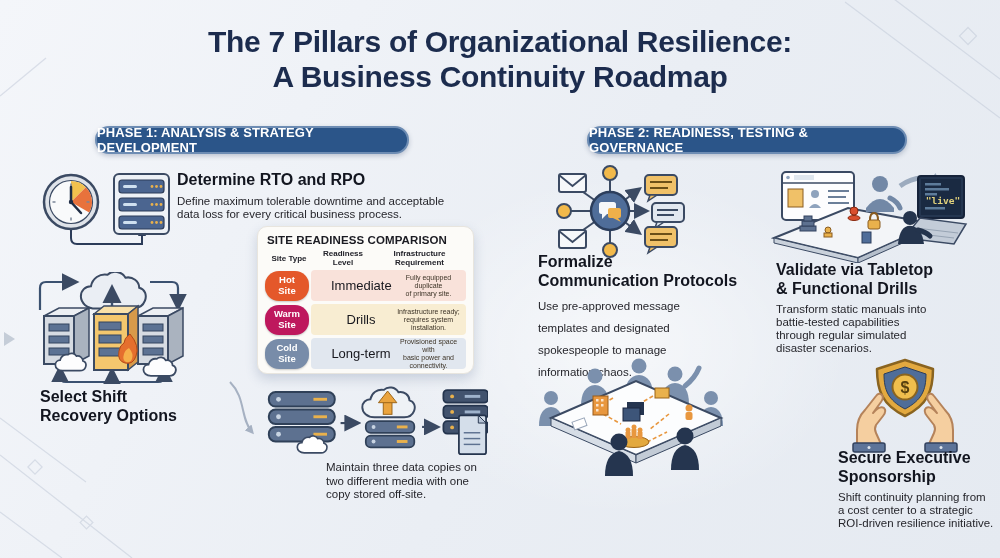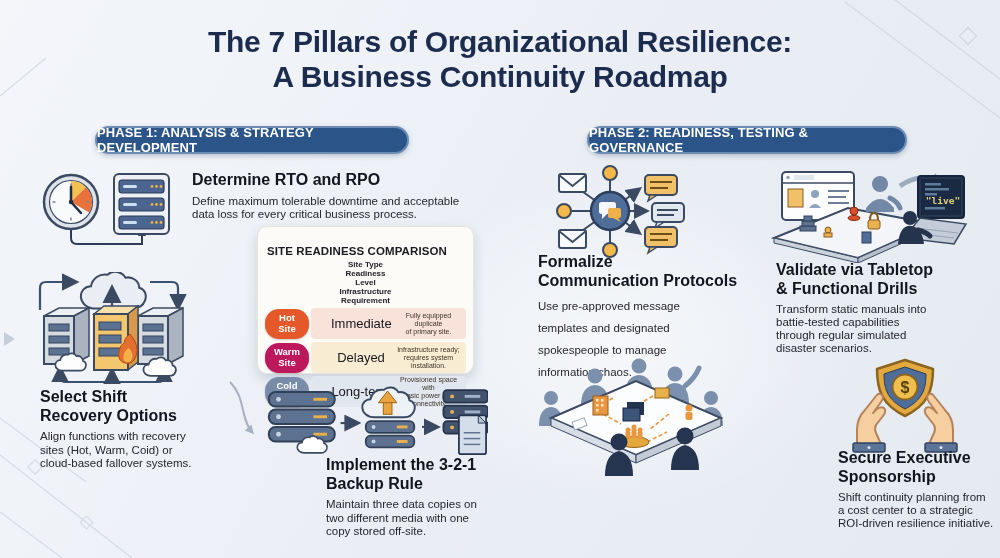--- a/index.html
+++ b/index.html
@@ -16,23 +16,23 @@
         box-sizing:border-box;letter-spacing:0.1px;box-shadow:0 2px 5px rgba(30,50,90,0.25);}
   .pill1{left:95px;top:126px;width:314px;}
   .pill2{left:587px;top:126px;width:320px;}
   .tb{position:absolute;}
   .h{font-size:16px;line-height:18.5px;font-weight:700;color:#12151f;}
   .b{font-size:11.5px;line-height:13.5px;color:#26262c;margin-top:5px;}
   .ic{position:absolute;}
   .ic svg{display:block;width:100%;height:100%;}
   .card{position:absolute;left:257px;top:226px;width:217px;height:148px;background:#fcfbf8;
         border-radius:10px;box-shadow:0 5px 12px rgba(70,90,130,0.22);border:1px solid #e8e5de;
-        box-sizing:border-box;padding:18px 7px 6px 7px;}
+        box-sizing:border-box;padding:7px 7px 6px 7px;}
   .card-title{font-size:11.5px;font-weight:700;color:#1b1b22;margin:0 0 3px 2px;letter-spacing:0.1px;}
-  .thead{display:flex;align-items:center;flex-direction:column;}
+  .thead{display:flex;align-items:center;}
   .th{font-size:8px;line-height:9px;font-weight:700;color:#22222a;text-align:center;}
   .th.c1{width:48px;}.th.c2{width:60px;}.th.c3{flex:1;}
   .trow{display:flex;align-items:center;margin-top:3px;height:31px;}
   .sitepill{width:44px;height:30px;border-radius:14px;color:#fff;font-weight:700;font-size:9.5px;
             line-height:10.5px;display:flex;align-items:center;justify-content:center;text-align:center;
             flex:none;box-shadow:0 1px 2px rgba(0,0,0,0.2);}
   .hot{background:#e4582a;}.warm{background:#be185d;}.cold{background:#788ca9;}
   .stripe{flex:1;margin-left:2px;height:31px;border-radius:4px;display:flex;align-items:center;}
   .hotbg{background:#f9e2da;}.warmbg{background:#f8edd2;}.coldbg{background:#e1e7ef;}
   .level{width:60px;text-align:center;font-size:13px;font-weight:400;color:#17171d;margin-left:20px;}
@@ -119,21 +119,21 @@
           <line x1="14.5" y1="40" x2="17.5" y2="40"></line>
       </g>
       <g stroke="#1f2d45" stroke-width="2.5" stroke-linecap="round">
         <line x1="33" y1="40" x2="33" y2="25"></line>
           <line x1="33" y1="40" x2="43" y2="51"></line>
       </g>
       <circle cx="33" cy="40" r="2.2" fill="#1f2d45"></circle>
     </svg>
   </div>
 
-  <div class="tb" style="left:192px;top:171px;width:300px">
+  <div class="tb" style="left:177px;top:171px;width:300px">
     <div class="h ml">Determine RTO and RPO</div>
     <div class="b ml">Define maximum tolerable downtime and acceptable
 data loss for every critical business process.</div>
   </div>
 
   <div class="card">
     <div class="card-title">SITE READINESS COMPARISON</div>
     <div class="thead">
       <div class="th c1 ml">Site Type</div>
       <div class="th c2 ml">Readiness
@@ -147,21 +147,21 @@
       <div class="stripe hotbg">
         <div class="level">Immediate</div>
         <div class="req ml">Fully equipped duplicate
 of primary site.</div>
       </div>
     </div>
     <div class="trow">
       <div class="sitepill warm ml">Warm
 Site</div>
       <div class="stripe warmbg">
-        <div class="level">Delayed</div>
+        <div class="level">Drills</div>
         <div class="req ml">Infrastructure ready;
 requires system installation.</div>
       </div>
     </div>
     <div class="trow">
       <div class="sitepill cold ml">Cold
 Site</div>
       <div class="stripe coldbg">
         <div class="level">Long-term</div>
         <div class="req ml">Provisioned space with
@@ -206,23 +206,20 @@
       <path d="M100 62 q10 12 6 22 q-3 9 -11 7 q-8 -2 -6 -12 q1 -6 5 -8 q0 -5 6 -9 Z" fill="#e56f2e" stroke="#b34a14"></path>
       <path d="M99 76 q5 6 3 11 q-2 4 -6 3 q-4 -2 -2 -8 q1 -4 5 -6 Z" fill="#f6b04a"></path>
       <use href="#cloudp" transform="translate(24,80) scale(0.34)" fill="#fdfdfe" stroke="#3b4a63" stroke-width="5"></use>
       <use href="#cloudp" transform="translate(112,84) scale(0.36)" fill="#fdfdfe" stroke="#3b4a63" stroke-width="5"></use>
     </svg>
   </div>
 
   <div class="tb" style="left:40px;top:388px;width:165px">
     <div class="h ml">Select Shift
 Recovery Options</div>
-    <div class="b ml">Align functions with recovery
-sites (Hot, Warm, Coid) or
-cloud-based fallover systems.</div>
   </div>
 
   <div class="ic" style="left:263px;top:386px;width:225px;height:78px">
     <svg viewBox="0 0 232 80">
       <g>
         <rect x="6" y="6" width="68" height="15" rx="7" fill="#5d7190" stroke="#2f4058" stroke-width="2"></rect>
         <rect x="6" y="24" width="68" height="15" rx="7" fill="#5d7190" stroke="#2f4058" stroke-width="2"></rect>
         <rect x="6" y="42" width="68" height="15" rx="7" fill="#5d7190" stroke="#2f4058" stroke-width="2"></rect>
         <circle cx="16" cy="13.5" r="2.5" fill="#c8d4e2"></circle>
           <circle cx="16" cy="31.5" r="2.5" fill="#c8d4e2"></circle>
@@ -255,22 +252,20 @@
         <rect x="202" y="30" width="28" height="40" rx="2" fill="#d4deea" stroke="#24344d" stroke-width="1.8"></rect>
         <polygon points="222,30 230,38 222,38" fill="#b7c4d6" stroke="#24344d"></polygon>
         <line x1="207" y1="48" x2="224" y2="48" stroke="#5d7190" stroke-width="1.5"></line>
         <line x1="207" y1="54" x2="224" y2="54" stroke="#5d7190" stroke-width="1.5"></line>
         <line x1="207" y1="60" x2="224" y2="60" stroke="#5d7190" stroke-width="1.5"></line>
       </g>
     </svg>
   </div>
 
   <div class="tb" style="left:326px;top:456px;width:170px">
-    <div class="h ml">Implement the 3-2-1
-Backup Rule</div>
     <div class="b ml">Maintain three data copies on
 two different media with one
 copy stored off-site.</div>
   </div>
 
   <div class="ic" style="left:546px;top:163px;width:142px;height:96px">
     <svg viewBox="0 0 142 96">
       <g stroke="#3b4a63" stroke-width="2" fill="none">
         <line x1="64" y1="48" x2="64" y2="14"></line>
           <line x1="64" y1="48" x2="22" y2="48"></line>

